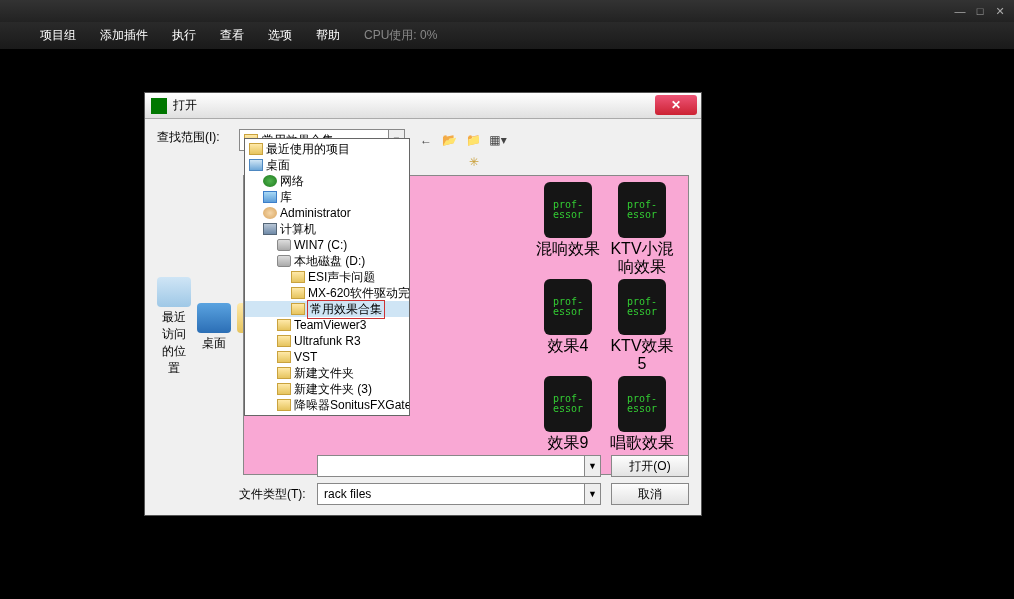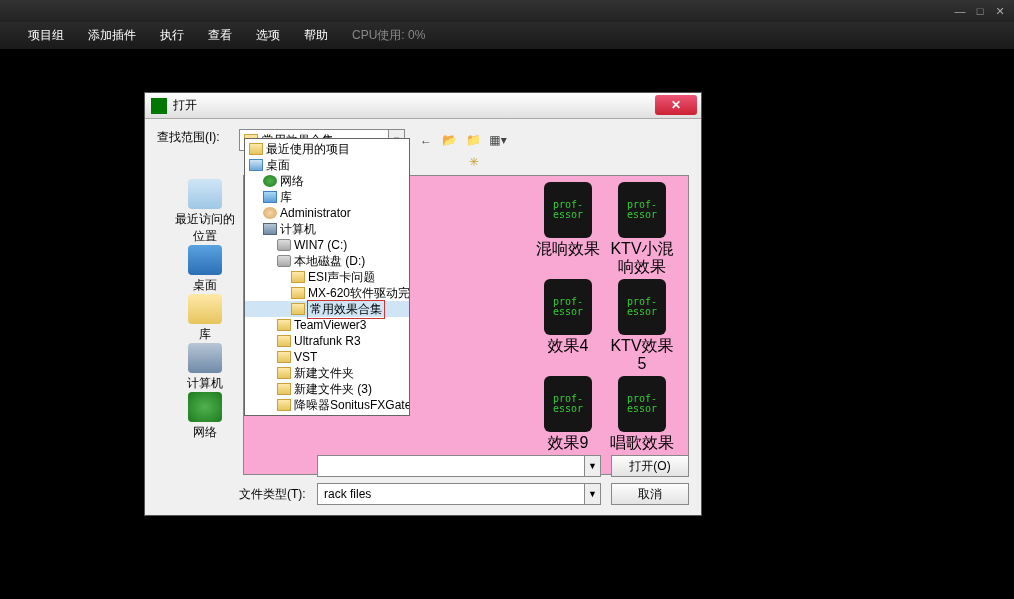--- a/index.html
+++ b/index.html
@@ -1,35 +1,35 @@
 <!DOCTYPE html>
 <html><head>
 <meta charset="utf-8">
 <style>
 *{box-sizing:border-box;margin:0;padding:0;font-family:"SimSun","Tahoma",sans-serif;font-size:12px}
 body{background:#000;width:1014px;height:599px;overflow:hidden;position:relative}
 .titlebar{height:22px;background:linear-gradient(#333,#222);display:flex;justify-content:flex-end;align-items:center;padding-right:4px}
 .win-btn{width:20px;height:16px;color:#aaa;text-align:center;cursor:pointer;font-size:11px;line-height:16px}
-.menubar{height:28px;background:linear-gradient(#2a2a2a,#1a1a1a);display:flex;align-items:center;padding-left:16px;border-bottom:1px solid #000}
+.menubar{height:28px;background:linear-gradient(#2a2a2a,#1a1a1a);display:flex;align-items:center;padding-left:28px;border-bottom:1px solid #000}
 .menu-item{color:#fff;padding:4px 12px;cursor:pointer}
 .menu-status{color:#888;padding:4px 12px}
 .dialog{position:absolute;left:144px;top:92px;width:558px;height:424px;background:#f0f0f0;border:1px solid #555;box-shadow:2px 2px 6px rgba(0,0,0,.5)}
 .dlg-title{height:26px;background:linear-gradient(#fff,#e0e0e0);border-bottom:1px solid #aaa;display:flex;align-items:center;padding-left:6px;position:relative}
 .dlg-icon{width:16px;height:16px;background:#070;margin-right:6px;display:inline-block}
 .dlg-close{position:absolute;right:4px;top:2px;width:42px;height:20px;background:linear-gradient(#e57,#c23);color:#fff;text-align:center;line-height:20px;border-radius:3px;font-weight:bold;cursor:pointer}
 .dlg-body{padding:10px 12px 0 12px;height:calc(100% - 26px);position:relative}
 .lookin-row{display:flex;margin-bottom:24px}
 .lookin-label{width:82px}
 .lookin-combo{flex:0 0 166px;height:22px;border:1px solid #888;background:#fff;display:flex;align-items:center;padding-left:4px;position:relative;cursor:pointer}
 .combo-arrow{position:absolute;right:0;top:0;width:16px;height:20px;border-left:1px solid #888;background:#eee;text-align:center;line-height:20px;font-size:9px}
 .combo-folder{width:14px;height:12px;background:linear-gradient(#ffe9a8,#e6c45e);border:1px solid #c9a23d;margin-right:4px}
 .nav-btns{display:flex;margin-left:10px;gap:2px}
 .nav-btn{width:22px;height:22px;text-align:center;line-height:22px;cursor:pointer;color:#444}
 .main-row{display:flex;height:300px}
-.places{width:82px;display:flex;flex-direction:column;align-items:flex-end;padding-top:4px}
+.places{width:82px;display:flex;flex-direction:row;align-items:center;gap:6px;padding-top:4px}
 .place{width:68px;text-align:center;cursor:pointer}
 .place-icon{width:34px;height:30px;margin:0 auto 2px;border-radius:4px}
 .pi-recent{background:linear-gradient(#cfe5f5,#9fc8e6)}
 .pi-desktop{background:linear-gradient(#5aa3e0,#2b6eb5)}
 .pi-lib{background:linear-gradient(#ffe9a8,#e6c45e)}
 .pi-computer{background:linear-gradient(#b8c6d6,#6f8aa8)}
 .pi-network{background:radial-gradient(#4fb24d,#1e7a1d)}
 .file-area{flex:1;position:relative;border:1px solid #888;background:#f9a8d4;margin-left:4px}
 .tree-dropdown{position:absolute;left:0;top:-38px;width:166px;background:#fff;border:1px solid #666;z-index:5;padding:2px 0;max-height:330px;overflow:hidden}
 .tree-item{display:flex;align-items:center;height:16px;padding-left:4px;cursor:pointer;white-space:nowrap}

